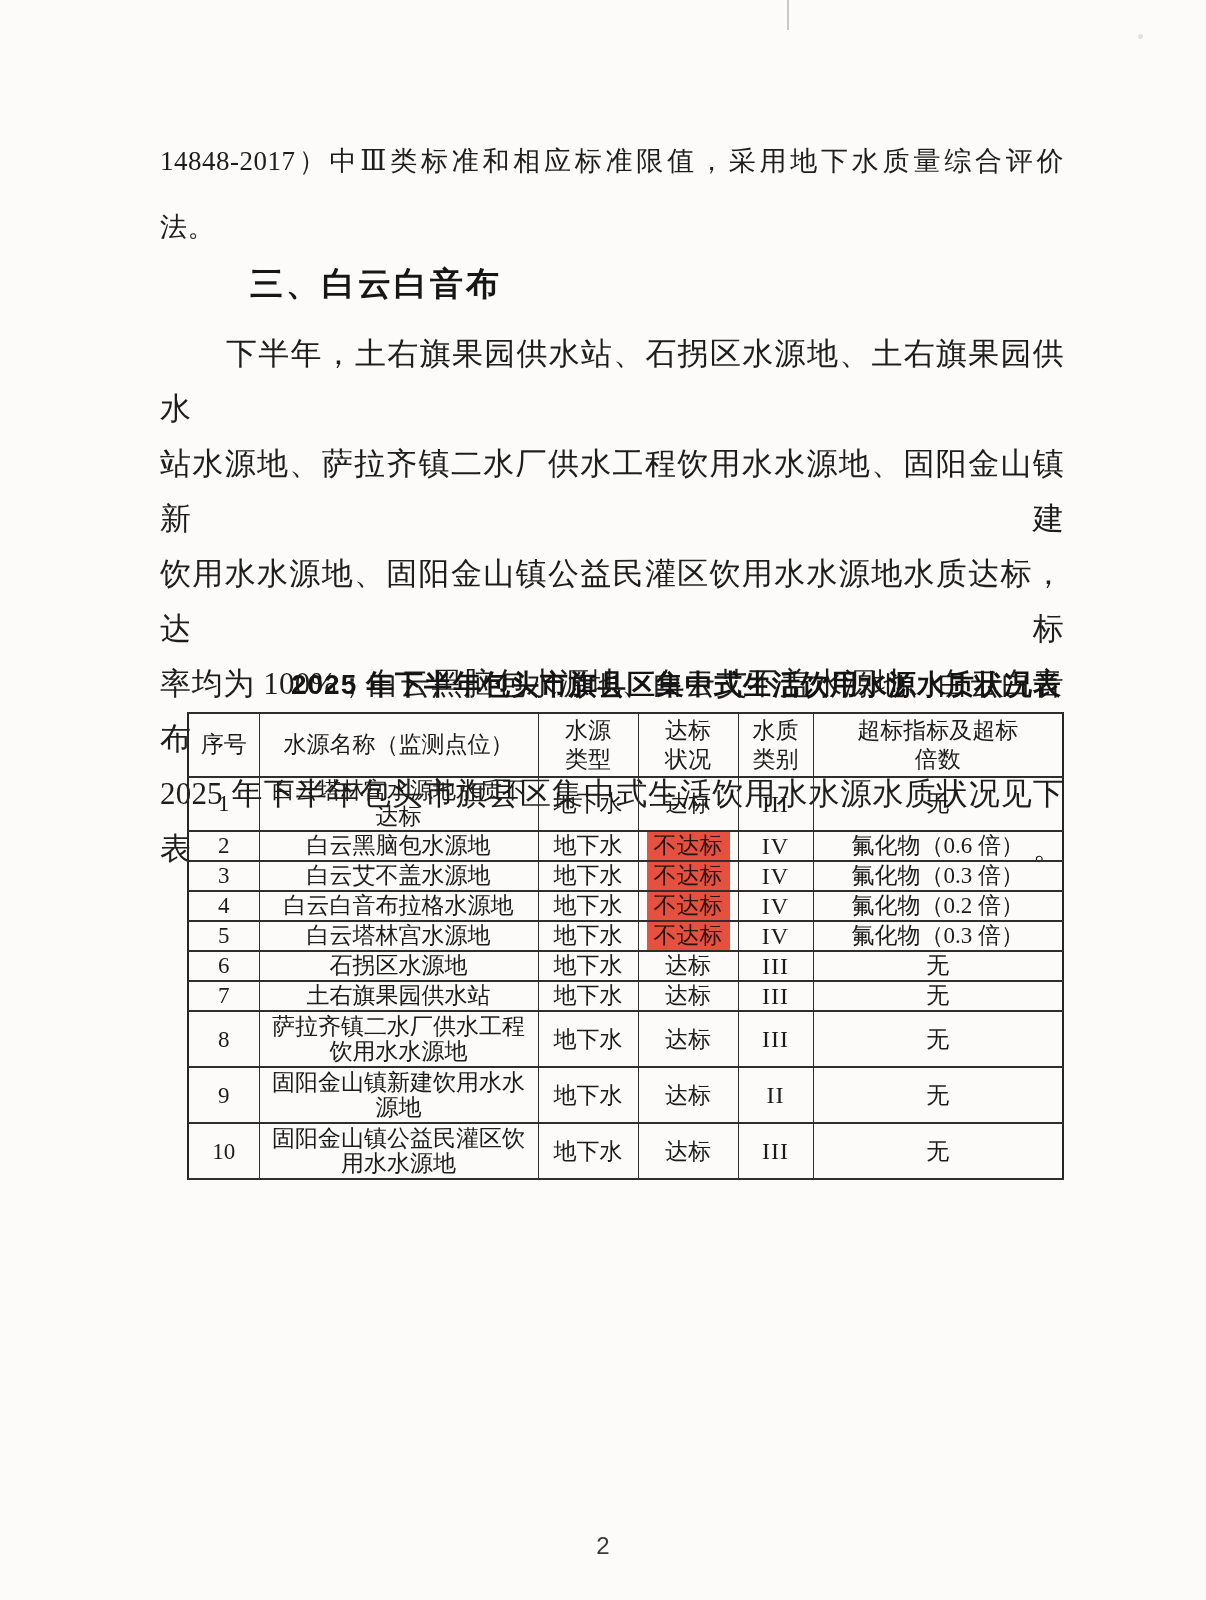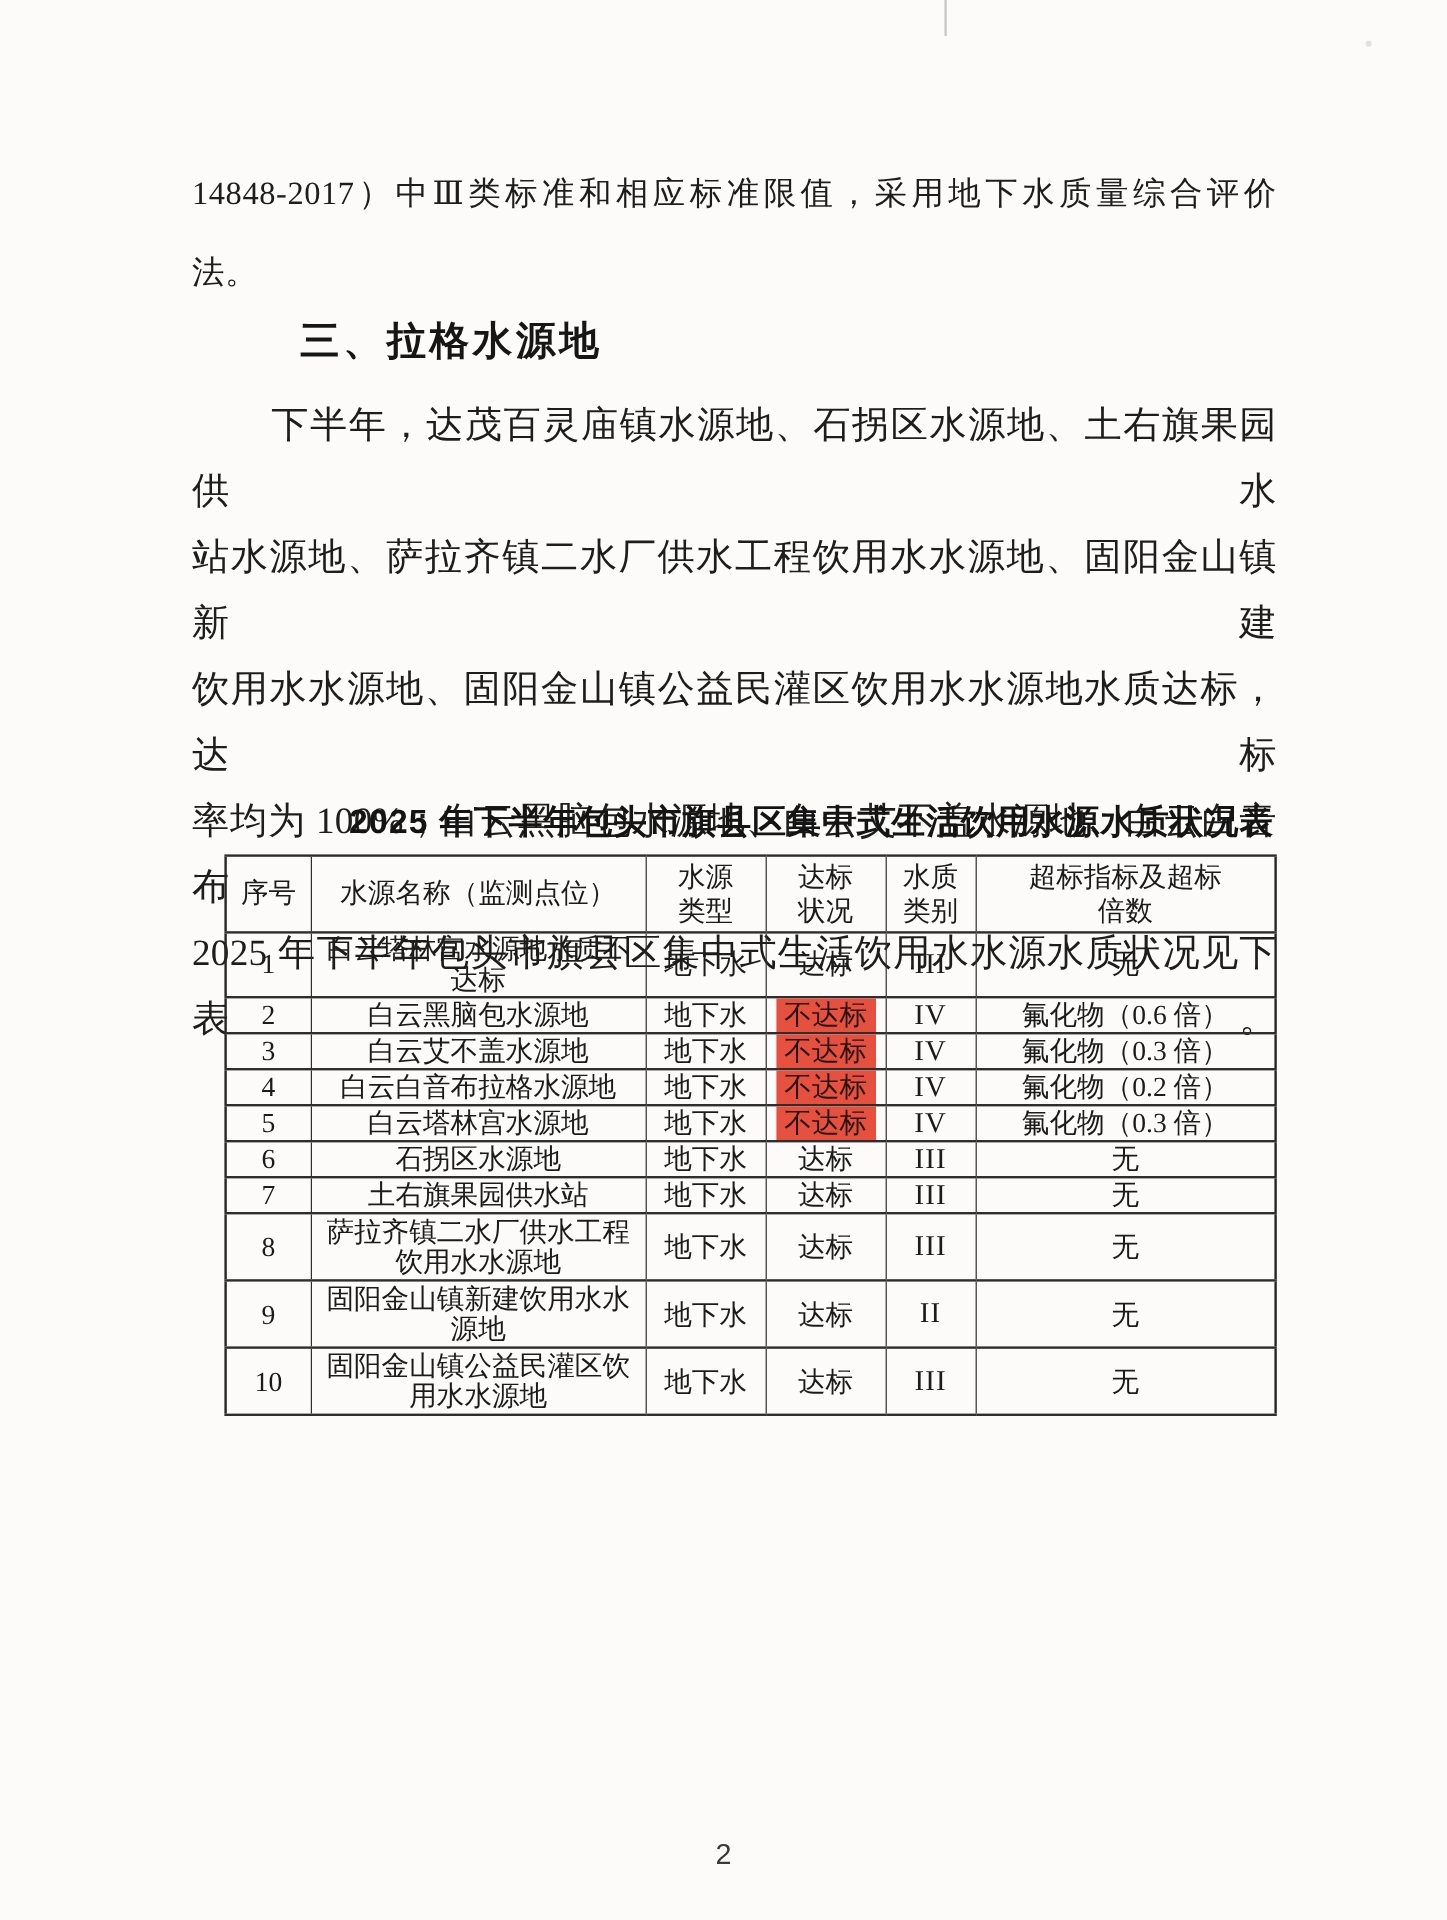--- a/index.html
+++ b/index.html
@@ -85,24 +85,24 @@
 <div class="page">
 
   <div class="artifact-vline"></div>
   <div class="artifact-dot"></div>
 
   <div class="para-top">
     <span class="line jline">14848-2017）中Ⅲ类标准和相应标准限值，采用地下水质量综合评价</span>
     <span class="line lline">法。</span>
   </div>
 
-  <div class="section-heading">三、拉格水源地</div>
+  <div class="section-heading">三、白云白音布</div>
 
   <div class="para-body">
-    <span class="line jline indent">下半年，达茂百灵庙镇水源地、石拐区水源地、土右旗果园供水</span>
+    <span class="line jline indent">下半年，土右旗果园供水站、石拐区水源地、土右旗果园供水</span>
     <span class="line jline">站水源地、萨拉齐镇二水厂供水工程饮用水水源地、固阳金山镇新建</span>
     <span class="line jline">饮用水水源地、固阳金山镇公益民灌区饮用水水源地水质达标，达标</span>
     <span class="line jline">率均为 100%；白云黑脑包水源地、白云艾不盖水源地、白云白音布</span>
     <span class="line jline">2025 年下半年包头市旗县区集中式生活饮用水水源水质状况见下表。</span>
   </div>
 
   <div class="table-title">2025 年下半年包头市旗县区集中式生活饮用水源水质状况表</div>
 
   <table class="water-table">
     <colgroup>

